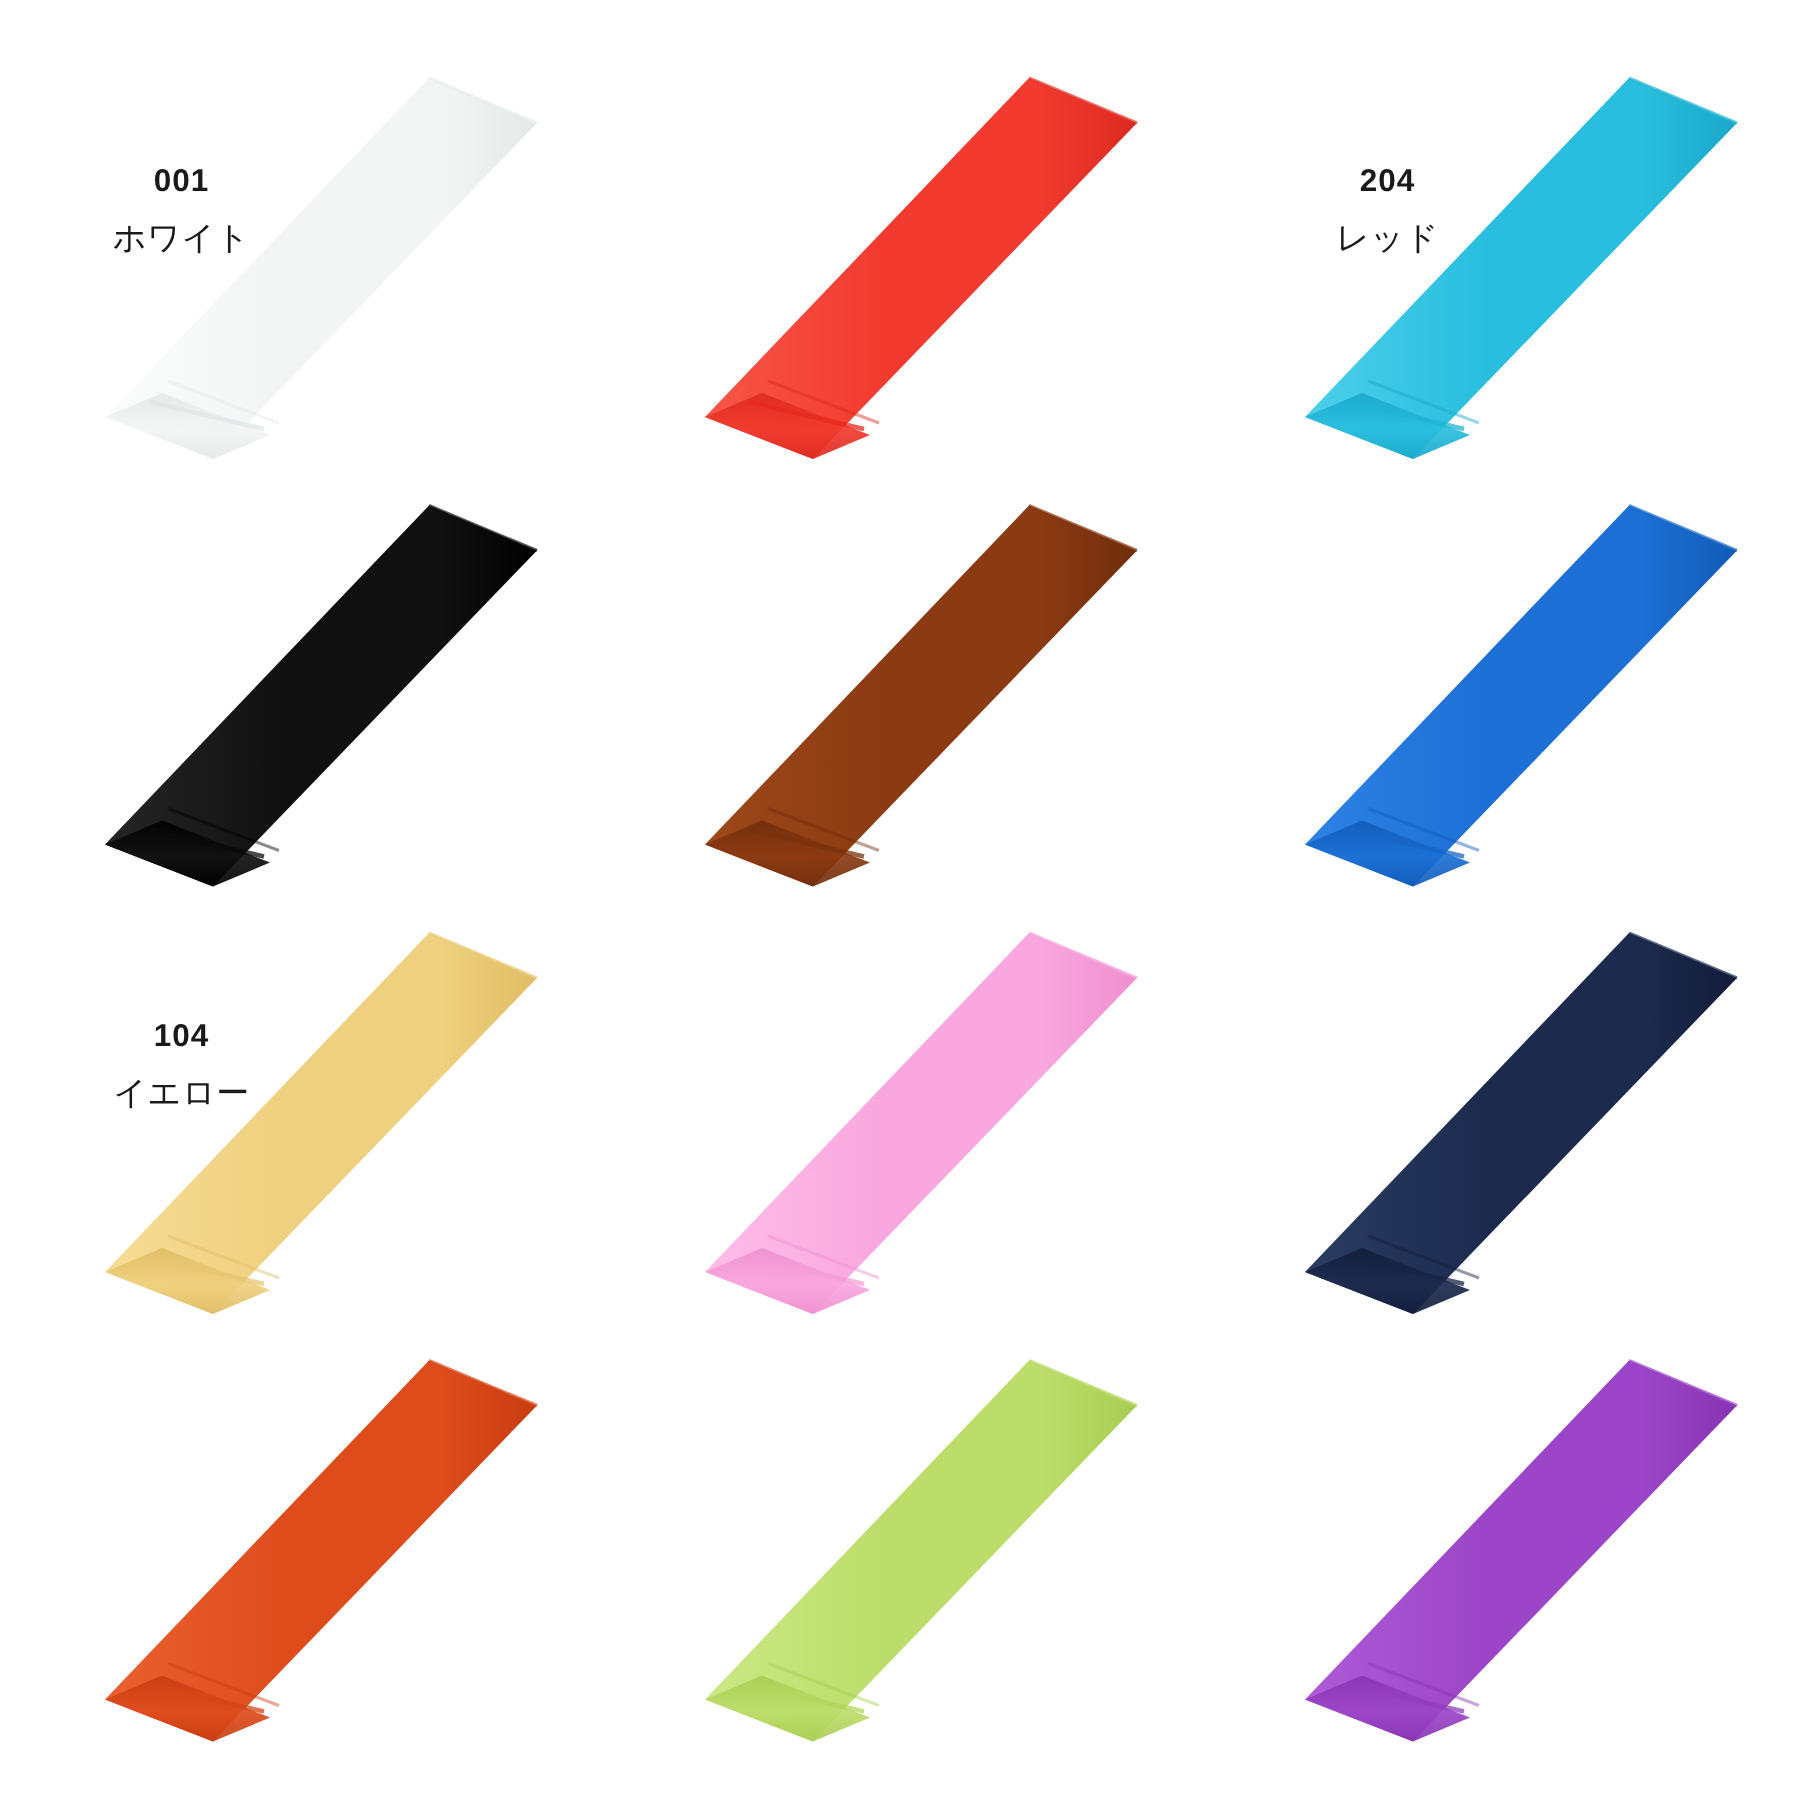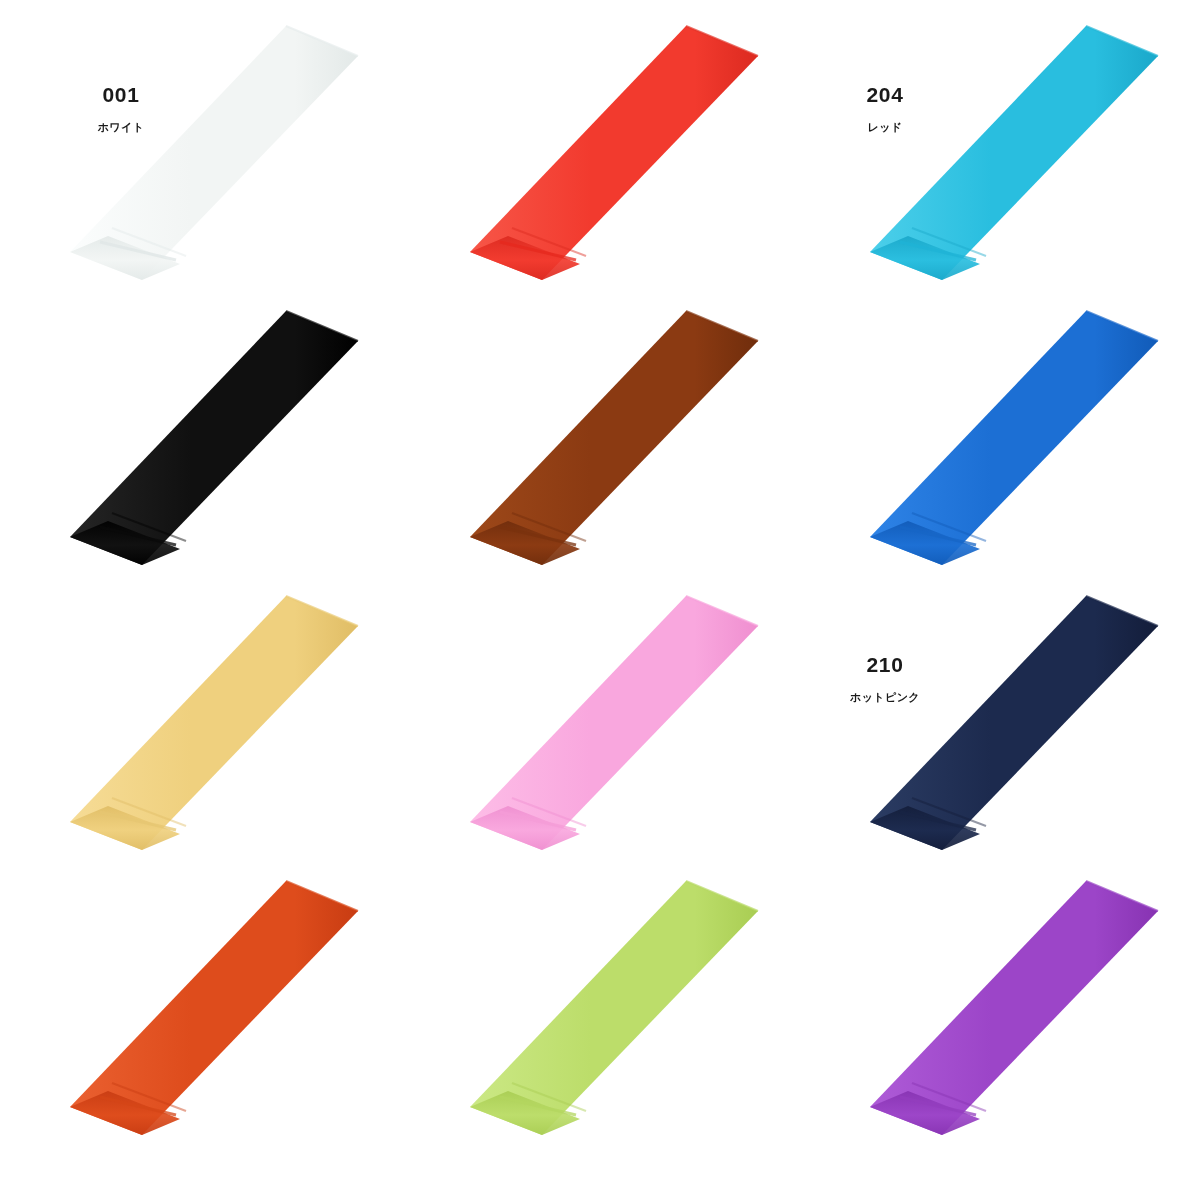--- a/index.html
+++ b/index.html
@@ -14,21 +14,21 @@
     font-family: "Liberation Sans", "DejaVu Sans", sans-serif;
     overflow: hidden;
   }
 
   #color-grid {
     display: grid;
     grid-template-columns: repeat(3, 400px);
     grid-template-rows: repeat(4, 285px);
     width: 1200px;
     height: 1140px;
-    padding-top: 16px;
+    padding-top: 42px;
     box-sizing: content-box;
   }
 
   .swatch-cell {
     position: relative;
     width: 400px;
     height: 285px;
     overflow: visible;
   }
 
@@ -55,31 +55,31 @@
   .color-code {
     font-size: 21px;
     font-weight: bold;
     color: #1a1a1a;
     letter-spacing: 0.6px;
     margin-bottom: 9px;
     font-family: "Liberation Sans", "DejaVu Sans", sans-serif;
   }
 
   .color-name {
-    font-size: 11px;
-    font-weight: bold;
+    font-size: 22px;
+    font-weight: normal;
     color: #1a1a1a;
     letter-spacing: 0.4px;
     font-family: "DejaVu Sans", "Liberation Sans", sans-serif;
     margin-top: 16px;
   }
 
   
   .col-0 .label-block { left: 16px; }
-  .col-1 .label-block { left: 380px; }
+  .col-1 .label-block { left: 420px; }
 </style>
 </head>
 <body style="background: rgb(255, 255, 255);">
 
 <div id="color-grid">
   <div class="swatch-cell col-0 row-0">
     <svg class="towel-art" viewBox="0 0 400 300" preserveAspectRatio="none" xmlns="http://www.w3.org/2000/svg">
       <defs>
         <linearGradient class="grad-body" x1="0%" y1="0%" x2="100%" y2="0%" id="gb0">
           <stop class="stop-a" offset="0%" stop-color="#fbfdfd"></stop>
@@ -282,20 +282,24 @@
         <polygon class="towel-body" points="286,28 358,58 142,282 70,254" fill="url(#gb6)"></polygon>
 
         <polygon class="towel-flap" points="108,238 180,266 142,282 70,254" fill="url(#gf6)" opacity="0.92"></polygon>
 
         <polyline class="towel-crease" points="100,244 176,262" fill="none" stroke="#e6c671" stroke-width="3" opacity="0.75"></polyline>
         <polyline class="towel-crease2" points="112,230 186,258" fill="none" stroke="#e0bd65" stroke-width="2" opacity="0.45"></polyline>
 
         <polyline class="towel-edge" points="286,28 358,58" fill="none" stroke="#eaca76" stroke-width="2" opacity="0.7"></polyline>
       </g>
     </svg>
+    <div class="label-block">
+      <div class="color-code">104</div>
+      <div class="color-name">イエロー</div>
+    </div>
   </div>
 
   <div class="swatch-cell col-1 row-2">
     <svg class="towel-art" viewBox="0 0 400 300" preserveAspectRatio="none" xmlns="http://www.w3.org/2000/svg">
       <defs>
         <linearGradient class="grad-body" x1="0%" y1="0%" x2="100%" y2="0%" id="gb7">
           <stop class="stop-a" offset="0%" stop-color="#fdbde7"></stop>
           <stop class="stop-b" offset="42%" stop-color="#f9a7de"></stop>
           <stop class="stop-c" offset="78%" stop-color="#f9a7de"></stop>
           <stop class="stop-d" offset="100%" stop-color="#ef8fd0"></stop>
@@ -311,24 +315,20 @@
         <polygon class="towel-body" points="286,28 358,58 142,282 70,254" fill="url(#gb7)"></polygon>
 
         <polygon class="towel-flap" points="108,238 180,266 142,282 70,254" fill="url(#gf7)" opacity="0.92"></polygon>
 
         <polyline class="towel-crease" points="100,244 176,262" fill="none" stroke="#f49cd7" stroke-width="3" opacity="0.75"></polyline>
         <polyline class="towel-crease2" points="112,230 186,258" fill="none" stroke="#ef8fd0" stroke-width="2" opacity="0.45"></polyline>
 
         <polyline class="towel-edge" points="286,28 358,58" fill="none" stroke="#f6a0da" stroke-width="2" opacity="0.7"></polyline>
       </g>
     </svg>
-    <div class="label-block">
-      <div class="color-code">210</div>
-      <div class="color-name">ホットピンク</div>
-    </div>
   </div>
 
   <div class="swatch-cell col-2 row-2">
     <svg class="towel-art" viewBox="0 0 400 300" preserveAspectRatio="none" xmlns="http://www.w3.org/2000/svg">
       <defs>
         <linearGradient class="grad-body" x1="0%" y1="0%" x2="100%" y2="0%" id="gb8">
           <stop class="stop-a" offset="0%" stop-color="#2b3c63"></stop>
           <stop class="stop-b" offset="42%" stop-color="#1c2a4e"></stop>
           <stop class="stop-c" offset="78%" stop-color="#1c2a4e"></stop>
           <stop class="stop-d" offset="100%" stop-color="#131d3a"></stop>

